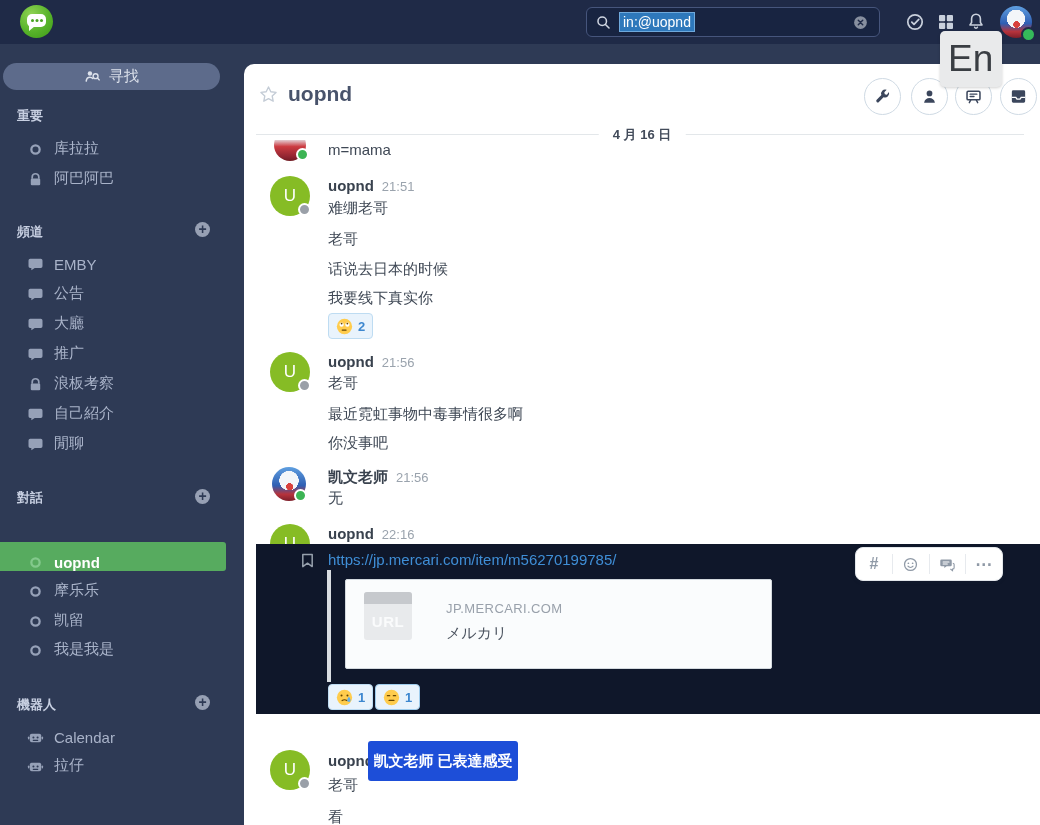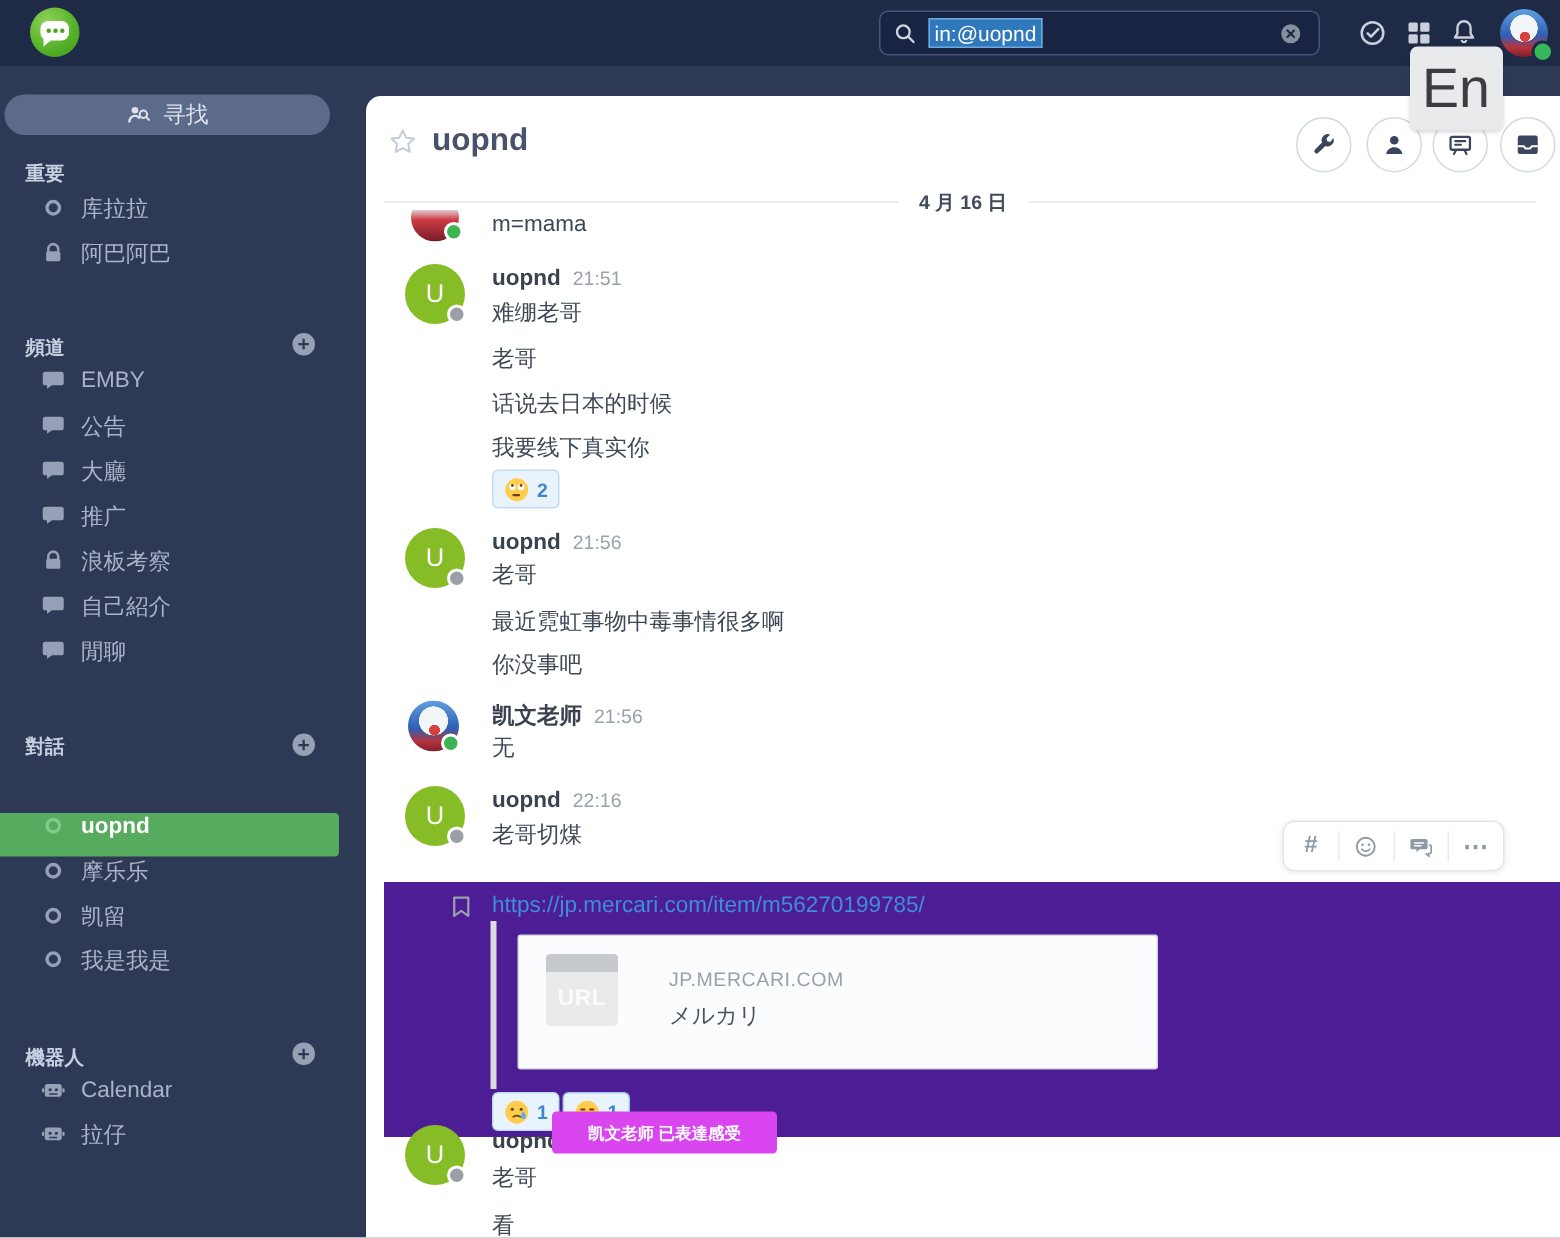--- a/index.html
+++ b/index.html
@@ -27,21 +27,21 @@
 
   
   #ime{position:absolute;left:940px;top:31px;width:62px;height:56px;background:#e9eaeb;border-radius:5px;z-index:60;display:flex;align-items:center;padding-left:8px;box-sizing:border-box;font-size:37px;color:#3a3e43;box-shadow:0 1px 3px rgba(0,0,0,.18);}
 
   
   #sidebar{position:absolute;left:0;top:44px;width:244px;height:781px;background:#2e3a55;}
   #findbtn{position:absolute;left:3px;top:19px;width:217px;height:27px;border-radius:14px;background:#5d6b8b;color:#dde2ec;font-size:15px;display:flex;align-items:center;justify-content:center;gap:8px;cursor:pointer;}
   .side-sec{position:absolute;left:17px;font-size:13px;font-weight:bold;color:#c7cfe1;}
   .add-btn{position:absolute;left:195px;width:15px;height:15px;border-radius:50%;background:#97a0b4;cursor:pointer;}
   .add-btn:before{content:"+";position:absolute;left:0;top:-1px;width:15px;height:15px;line-height:16px;text-align:center;color:#2e3a55;font-size:14px;font-weight:bold;}
-  .side-item{position:absolute;left:0;width:226px;height:28px;display:flex;align-items:flex-start;padding-left:27px;box-sizing:border-box;gap:10px;color:#a9b3c9;font-size:15px;cursor:pointer;}
+  .side-item{position:absolute;left:0;width:226px;height:28px;display:flex;align-items:flex-end;padding-left:27px;box-sizing:border-box;gap:10px;color:#a9b3c9;font-size:15px;cursor:pointer;}
   .side-item .ic{width:17px;height:17px;flex:0 0 17px;color:#96a1b8;}
   .side-item.active{background:#57ab5f;border-radius:0 3px 3px 0;color:#fff;font-weight:bold;}
   .side-item.active .ic{color:#83c98c;}
 
   
   #main{position:absolute;left:244px;top:64px;width:796px;height:761px;background:#fff;border-top-left-radius:10px;}
   .hdr-star{position:absolute;left:14px;top:20px;width:21px;height:21px;cursor:pointer;}
   .hdr-title{position:absolute;left:44px;top:18px;font-size:21px;font-weight:600;color:#48536b;}
   .hdr-btn{position:absolute;top:14px;width:35px;height:35px;border:1px solid #cfdae4;border-radius:50%;display:flex;align-items:center;justify-content:center;color:#3b465c;background:#fff;cursor:pointer;}
   .hdr-btn svg{width:19px;height:19px;}
@@ -70,32 +70,32 @@
   .react b{font-size:13px;color:#3d87cf;}
   .react svg{width:17px;height:17px;}
 
   .msg-toolbar{position:absolute;left:611px;top:483px;width:146px;height:32px;background:#fff;border:1px solid #e2e6ea;border-radius:8px;box-shadow:0 1px 4px rgba(40,50,60,.10);display:flex;align-items:center;z-index:30;}
   .mt-cell{flex:1;height:20px;display:flex;align-items:center;justify-content:center;color:#8f99a6;cursor:pointer;}
   .mt-cell + .mt-cell{border-left:1px solid #e7eaee;}
   .mt-hash{font-size:16px;font-weight:bold;}
   .mt-more{font-size:17px;font-weight:bold;letter-spacing:1px;}
   .mt-cell svg{width:17px;height:17px;}
 
-  .link-block{position:absolute;left:12px;right:0;top:524px;height:170px;background:#4c1d95;}
+  .link-block{position:absolute;left:12px;right:0;top:480px;height:170px;background:#0f172a;}
   .bm-ic{position:absolute;left:44px;top:8px;width:15px;height:17px;color:#97a1ad;}
   .link-url{position:absolute;left:72px;top:7px;font-size:15px;color:#3f8ed6;cursor:pointer;white-space:nowrap;}
   .quote-bar{position:absolute;left:71px;top:26px;width:4px;height:112px;background:#d9dde1;}
   .preview{position:absolute;left:89px;top:35px;width:427px;height:90px;box-sizing:border-box;background:#fafcfd;border:1px solid #d3d9de;border-radius:2px;cursor:pointer;}
   .url-ic{position:absolute;left:18px;top:12px;width:48px;height:48px;background:#e8eaec;border-radius:3px;overflow:hidden;}
   .url-ic .bar{position:absolute;left:0;top:0;width:48px;height:12px;background:#c6c9cd;}
   .url-ic .lbl{position:absolute;left:0;top:14px;width:48px;text-align:center;font-size:15px;font-weight:bold;color:#fafbfc;letter-spacing:.5px;line-height:32px;}
   .pv-site{position:absolute;left:100px;top:21px;font-size:13px;color:#99a1ab;letter-spacing:.4px;}
   .pv-title{position:absolute;left:100px;top:44px;font-size:15px;color:#4a525e;}
 
-  .tooltip{position:absolute;left:124px;top:677px;width:150px;height:28px;background:#d946ef;border-radius:3px;color:#fff;font-size:11px;font-weight:bold;display:flex;align-items:center;justify-content:center;z-index:40;white-space:nowrap;}
+  .tooltip{position:absolute;left:124px;top:677px;width:150px;height:40px;background:#1d4ed8;border-radius:3px;color:#fff;font-size:15px;font-weight:bold;display:flex;align-items:center;justify-content:center;z-index:40;white-space:nowrap;}
 </style>
 </head>
 <body>
 
 <div id="screen">
 
   <header id="topbar">
     <div class="logo-wrap">
       <span class="logo-circle">
         <span class="logo-bubble">

